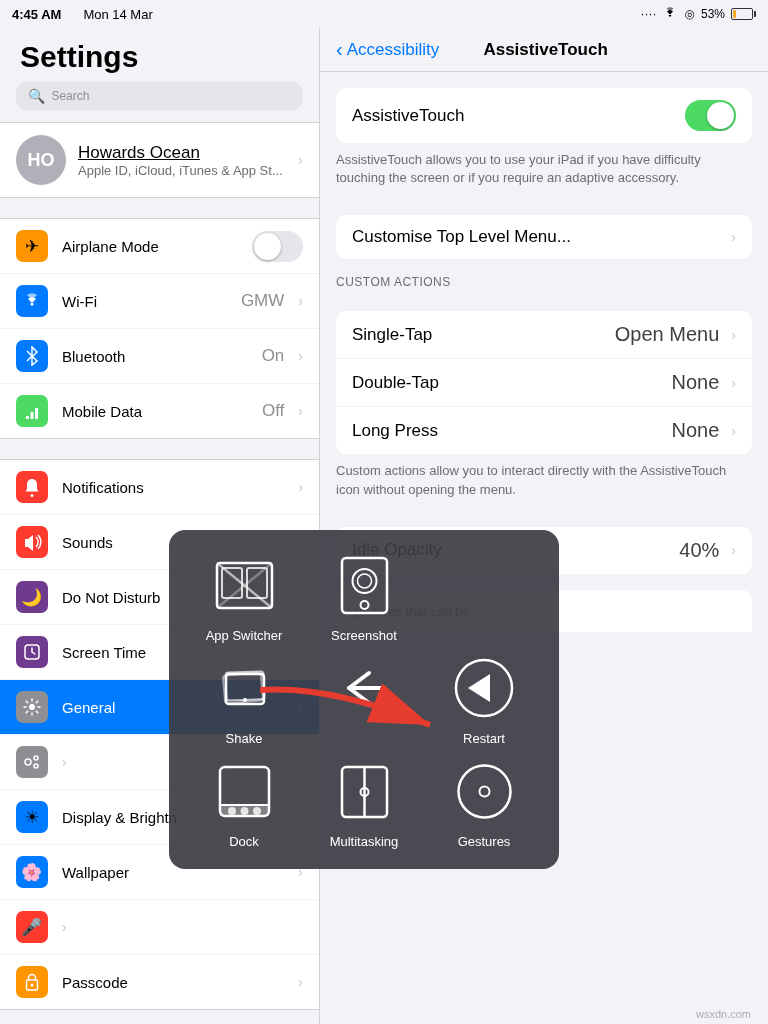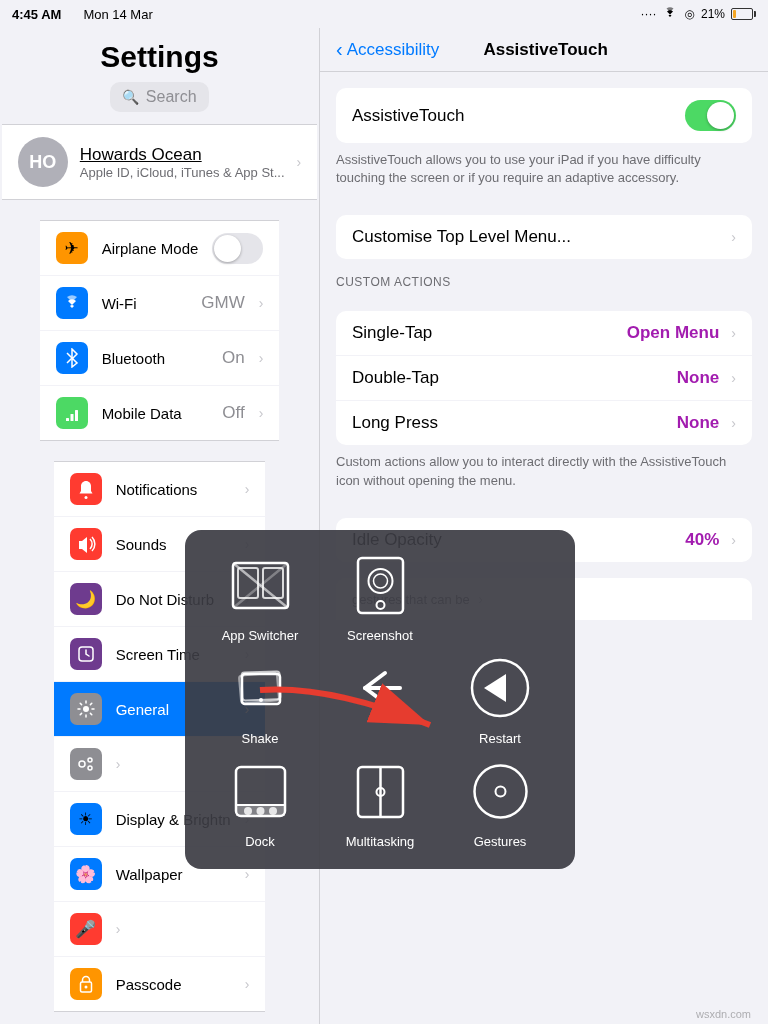--- a/index.html
+++ b/index.html
@@ -48,39 +48,38 @@
     }
 
     
     .sidebar {
       width: 320px;
       background: #f2f2f7;
       display: flex;
       flex-direction: column;
       border-right: 1px solid #d1d1d6;
       overflow-y: auto;
-      align-items: center;
     }
     .sidebar-title {
       font-size: 30px;
       font-weight: 700;
       padding: 12px 20px 8px;
       color: #000;
     }
     .search-bar {
       margin: 0 16px 12px;
       background: #e5e5ea;
       border-radius: 10px;
       display: flex;
       align-items: center;
       padding: 6px 12px;
       gap: 6px;
     }
     .search-icon-glyph { color: #8e8e93; font-size: 14px; }
-    .search-input-display { color: #8e8e93; font-size: 16px; }
+    .search-input-display { color: #8e8e93; font-size: 12px; }
 
     
     .profile-row {
       background: #fff;
       margin: 0 0 20px;
       padding: 12px 16px;
       display: flex;
       align-items: center;
       gap: 12px;
       border-top: 1px solid #d1d1d6;
@@ -161,21 +160,21 @@
     }
     .content-row {
       display: flex;
       align-items: center;
       padding: 12px 16px;
       border-bottom: 1px solid #f2f2f7;
       gap: 12px;
     }
     .content-row:last-child { border-bottom: none; }
     .content-row-label { font-size: 17px; color: #000; flex: 1; }
-    .content-row-value { font-size: 17px; color: #a21caf; font-weight: bold; }
+    .content-row-value { font-size: 20px; color: #404040; }
     .chevron-icon { color: #c7c7cc; font-size: 14px; }
 
     .toggle-on {
       width: 51px; height: 31px; background: #4cd964; border-radius: 16px;
       position: relative; flex-shrink: 0;
     }
     .toggle-on::after {
       content: ''; position: absolute; width: 27px; height: 27px;
       background: #fff; border-radius: 50%; top: 2px; right: 2px;
       box-shadow: 0 1px 3px rgba(0,0,0,0.3);
@@ -194,21 +193,21 @@
       font-weight: 500;
       color: #6d6d72;
       text-transform: uppercase;
       letter-spacing: 0.5px;
     }
 
     
     .overlay {
       position: absolute;
       top: 530px;
-      left: 185px;
+      left: 169px;
       width: 390px;
       background: rgba(60, 60, 67, 0.92);
       border-radius: 16px;
       padding: 20px;
       z-index: 100;
     }
     .overlay-grid {
       display: grid;
       grid-template-columns: 1fr 1fr 1fr;
       gap: 10px;
@@ -259,21 +258,21 @@
   <div class="status-right">
     <span>····</span>
     <span>
       <svg width="16" height="12" viewBox="0 0 16 12">
           <path d="M8 10l1.5-1.5a2.1 2.1 0 00-3 0L8 10z" fill="#000"></path>
           <path d="M8 7.5l3-3a4.2 4.2 0 00-6 0l3 3z" fill="#000"></path>
           <path d="M8 5L11.5 1.5a6.4 6.4 0 00-7 0L8 5z" fill="#000" opacity="0.5"></path>
         </svg>
     </span>
     <span>◎</span>
-    <span>21%</span>
+    <span>53%</span>
     <div class="battery-icon">
       <div class="battery-body">
         <div class="battery-fill" style="width: 18%;"></div>
       </div>
       <div class="battery-tip"></div>
     </div>
   </div>
 </div>
 
 <div class="app-layout">

